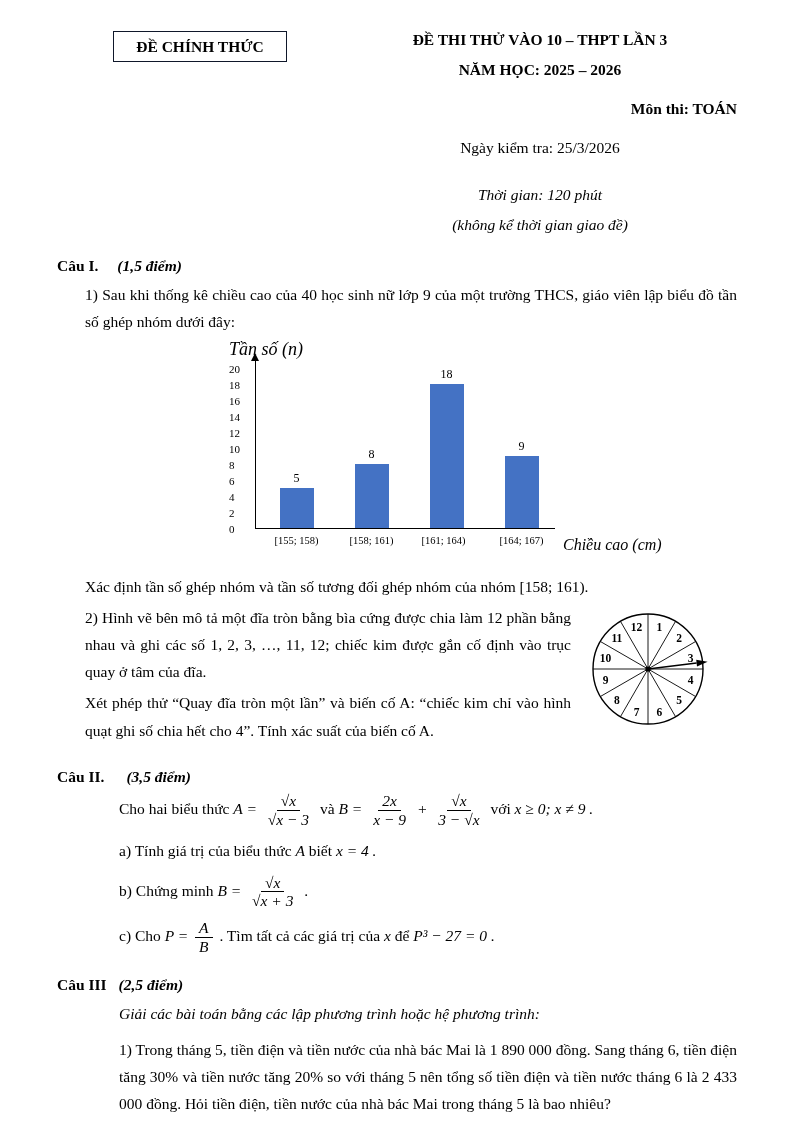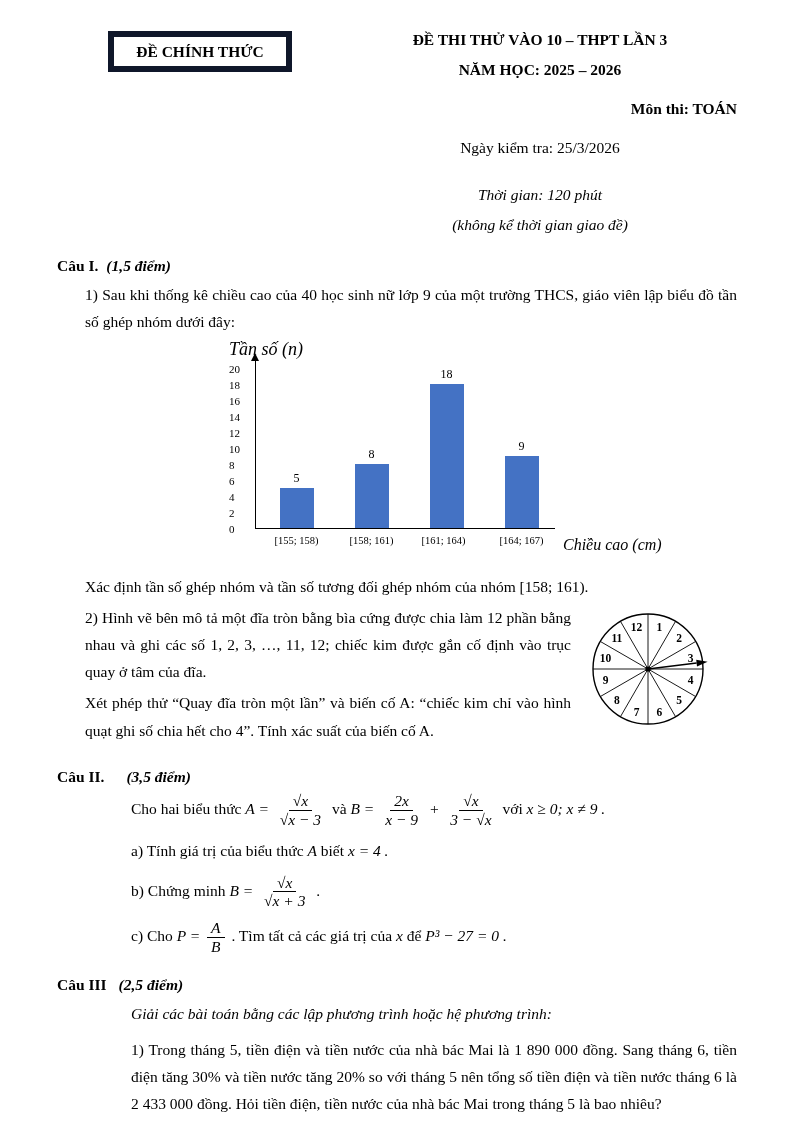--- a/index.html
+++ b/index.html
@@ -14,36 +14,36 @@
   .bold { font-weight: bold; }
   .italic { font-style: italic; }
   .bi { font-weight: bold; font-style: italic; }
   .just { text-align: justify; }
   p { margin: 0 0 4px 0; }
 
   
   .header { display: flex; line-height: 1.5; }
   .h-left { width: 286px; text-align: center; padding-top: 3px; }
   .h-left .org { font-weight: bold; margin-bottom: 9px; }
-  .official-box { display: inline-block; border: 6px solid #0f172a; padding: 3px 22px; font-weight: bold; }
+  .official-box { display: inline-block; border: 1px solid #0f172a; padding: 3px 22px; font-weight: bold; }
   .h-right { flex: 1; text-align: center; }
   .h-right .t1 { margin-bottom: 7px; }
   .h-right .t2 { margin-bottom: 15px; }
   .h-right .t3 { margin-bottom: 16px; text-align: right; }
   .h-right .t4 { margin-bottom: 7px; }
   .h-right .t5 { margin-bottom: 7px; margin-top: 24px; }
 
   
   .q-head { margin-top: 15px; margin-bottom: 2px; }
-  .pts1 { margin-left: 8px; }
+  .pts1 { margin-left: 19px; }
   .pts2 { margin-left: 22px; }
   .pts3 { margin-left: 12px; margin-top: 25px; }
   .q-body  { margin-left: 28px; }
   .q-body2 { margin-left: 62px; }
-  .q-body2 p { margin: 0 0 9px 12px; }
+  .q-body2 p { margin: 0 0 9px 0; }
 
   
   .chart { position: relative; height: 222px; margin: 6px 0 10px 140px; width: 460px; }
   .c-ylabel { position: absolute; top: -2px; left: 4px; font-style: italic; font-size: 18px; line-height: 1.2; }
   .c-plot { position: absolute; border-left: 1.4px solid #000; border-bottom: 1.4px solid #000; }
   .c-arrow { position: absolute; top: -8px; left: -4.7px; width: 0; height: 0;
              border-left: 4px solid transparent; border-right: 4px solid transparent;
              border-bottom: 8px solid #000; }
   .c-tick { position: absolute; left: -27px; width: 22px; text-align: left; font-size: 11px; line-height: 1.2; }
   .c-bar  { position: absolute; bottom: 0; }

